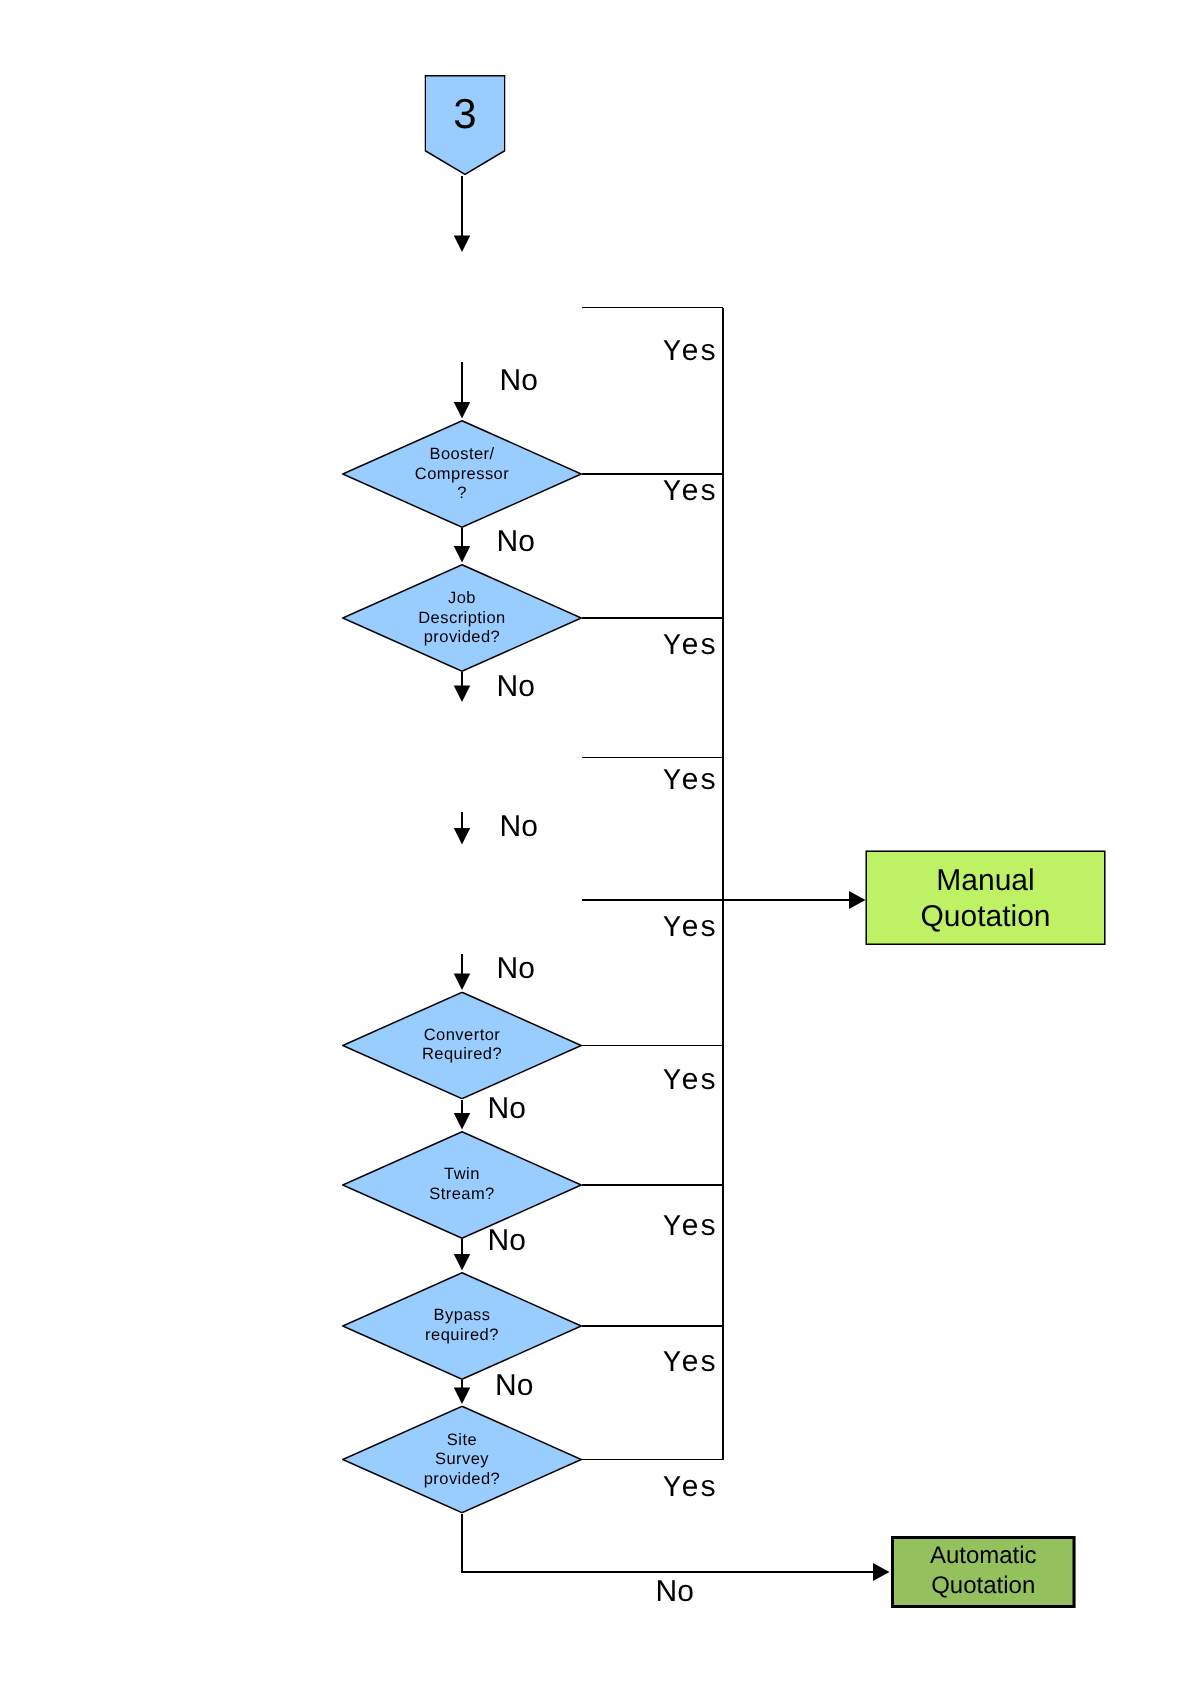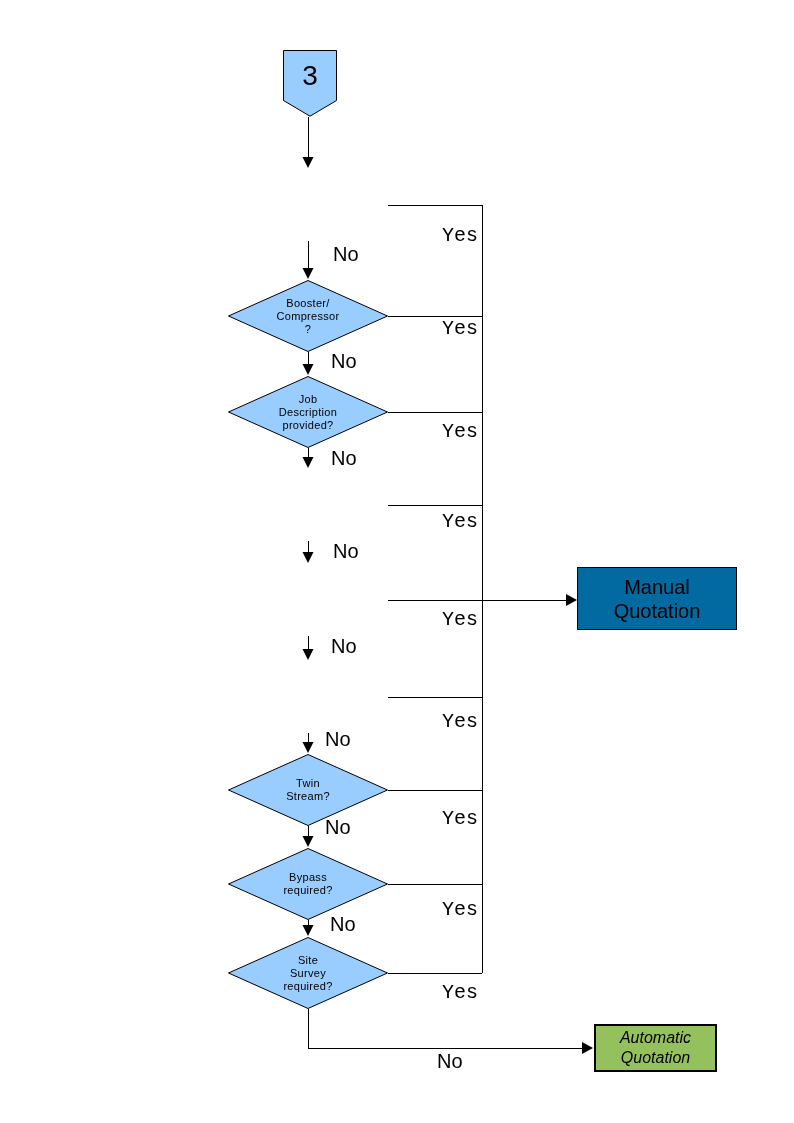--- a/index.html
+++ b/index.html
@@ -12,23 +12,23 @@
   .dlbl{position:absolute;left:0;top:0;width:100%;height:100%;
         display:flex;align-items:center;justify-content:center;
         text-align:center;font-size:11px;line-height:13px;letter-spacing:.3px;
         white-space:pre-line;}
   .pentagon{width:54px;height:67px;}
   .plbl{position:absolute;left:0;top:0;width:100%;height:51px;
         display:flex;align-items:center;justify-content:center;font-size:28px;}
   .terminal{position:absolute;display:flex;align-items:center;justify-content:center;
         text-align:center;white-space:pre-line;box-sizing:border-box;}
   .terminal.manual{left:577px;top:567px;width:160px;height:63px;
-        background:#0369a1;border:1px solid #000;font-size:20px;line-height:24px;}
+        background:#bef264;border:1px solid #000;font-size:20px;line-height:24px;}
   .terminal.auto{left:594px;top:1024px;width:123px;height:48px;
-        background:#95C05E;border:2px solid #000;font-size:16px;line-height:20px;font-style:italic;}
+        background:#95C05E;border:2px solid #000;font-size:16px;line-height:20px;}
   .elbl{position:absolute;font-size:20px;line-height:23px;white-space:nowrap;text-align:right;}
   .elbl.yes{width:44px;font-family:Liberation Mono, monospace;}
 </style>
 </head>
 <body>
 
 <div class="page">
 
   <svg class="wires" width="794" height="1123" viewBox="0 0 794 1123">
     <g stroke="#000" stroke-width="1" fill="none" shape-rendering="crispEdges">
@@ -75,41 +75,48 @@
 provided?</div>
   </div>
   <div class="node decision" style="left:228px;top:280px;">
     <svg width="160" height="72" viewBox="0 0 160 72">
       <polygon points="80,0.5 159.5,36 80,71.5 0.5,36" fill="#99CCFF" stroke="#000" stroke-width="1"></polygon>
       </svg>
     <div class="dlbl">Booster/
 Compressor
 ?</div>
   </div>
+  <div class="node decision" style="left:228px;top:661px;">
+    <svg width="160" height="72" viewBox="0 0 160 72">
+      <polygon points="80,0.5 159.5,36 80,71.5 0.5,36" fill="#99CCFF" stroke="#000" stroke-width="1"></polygon>
+      </svg>
+    <div class="dlbl">Convertor
+Required?</div>
+  </div>
   <div class="node decision" style="left:228px;top:754px;">
     <svg width="160" height="72" viewBox="0 0 160 72">
       <polygon points="80,0.5 159.5,36 80,71.5 0.5,36" fill="#99CCFF" stroke="#000" stroke-width="1"></polygon>
       </svg>
     <div class="dlbl">Twin
 Stream?</div>
   </div>
   <div class="node decision" style="left:228px;top:848px;">
     <svg width="160" height="72" viewBox="0 0 160 72">
       <polygon points="80,0.5 159.5,36 80,71.5 0.5,36" fill="#99CCFF" stroke="#000" stroke-width="1"></polygon>
       </svg>
     <div class="dlbl">Bypass
 required?</div>
   </div>
   <div class="node decision" style="left:228px;top:937px;">
     <svg width="160" height="72" viewBox="0 0 160 72">
       <polygon points="80,0.5 159.5,36 80,71.5 0.5,36" fill="#99CCFF" stroke="#000" stroke-width="1"></polygon>
       </svg>
     <div class="dlbl">Site
 Survey
-required?</div>
+provided?</div>
   </div>
 
   <div class="terminal manual">
     <span>Manual
 Quotation</span>
   </div>
   <div class="terminal auto">
     <span>Automatic
 Quotation</span>
   </div>

